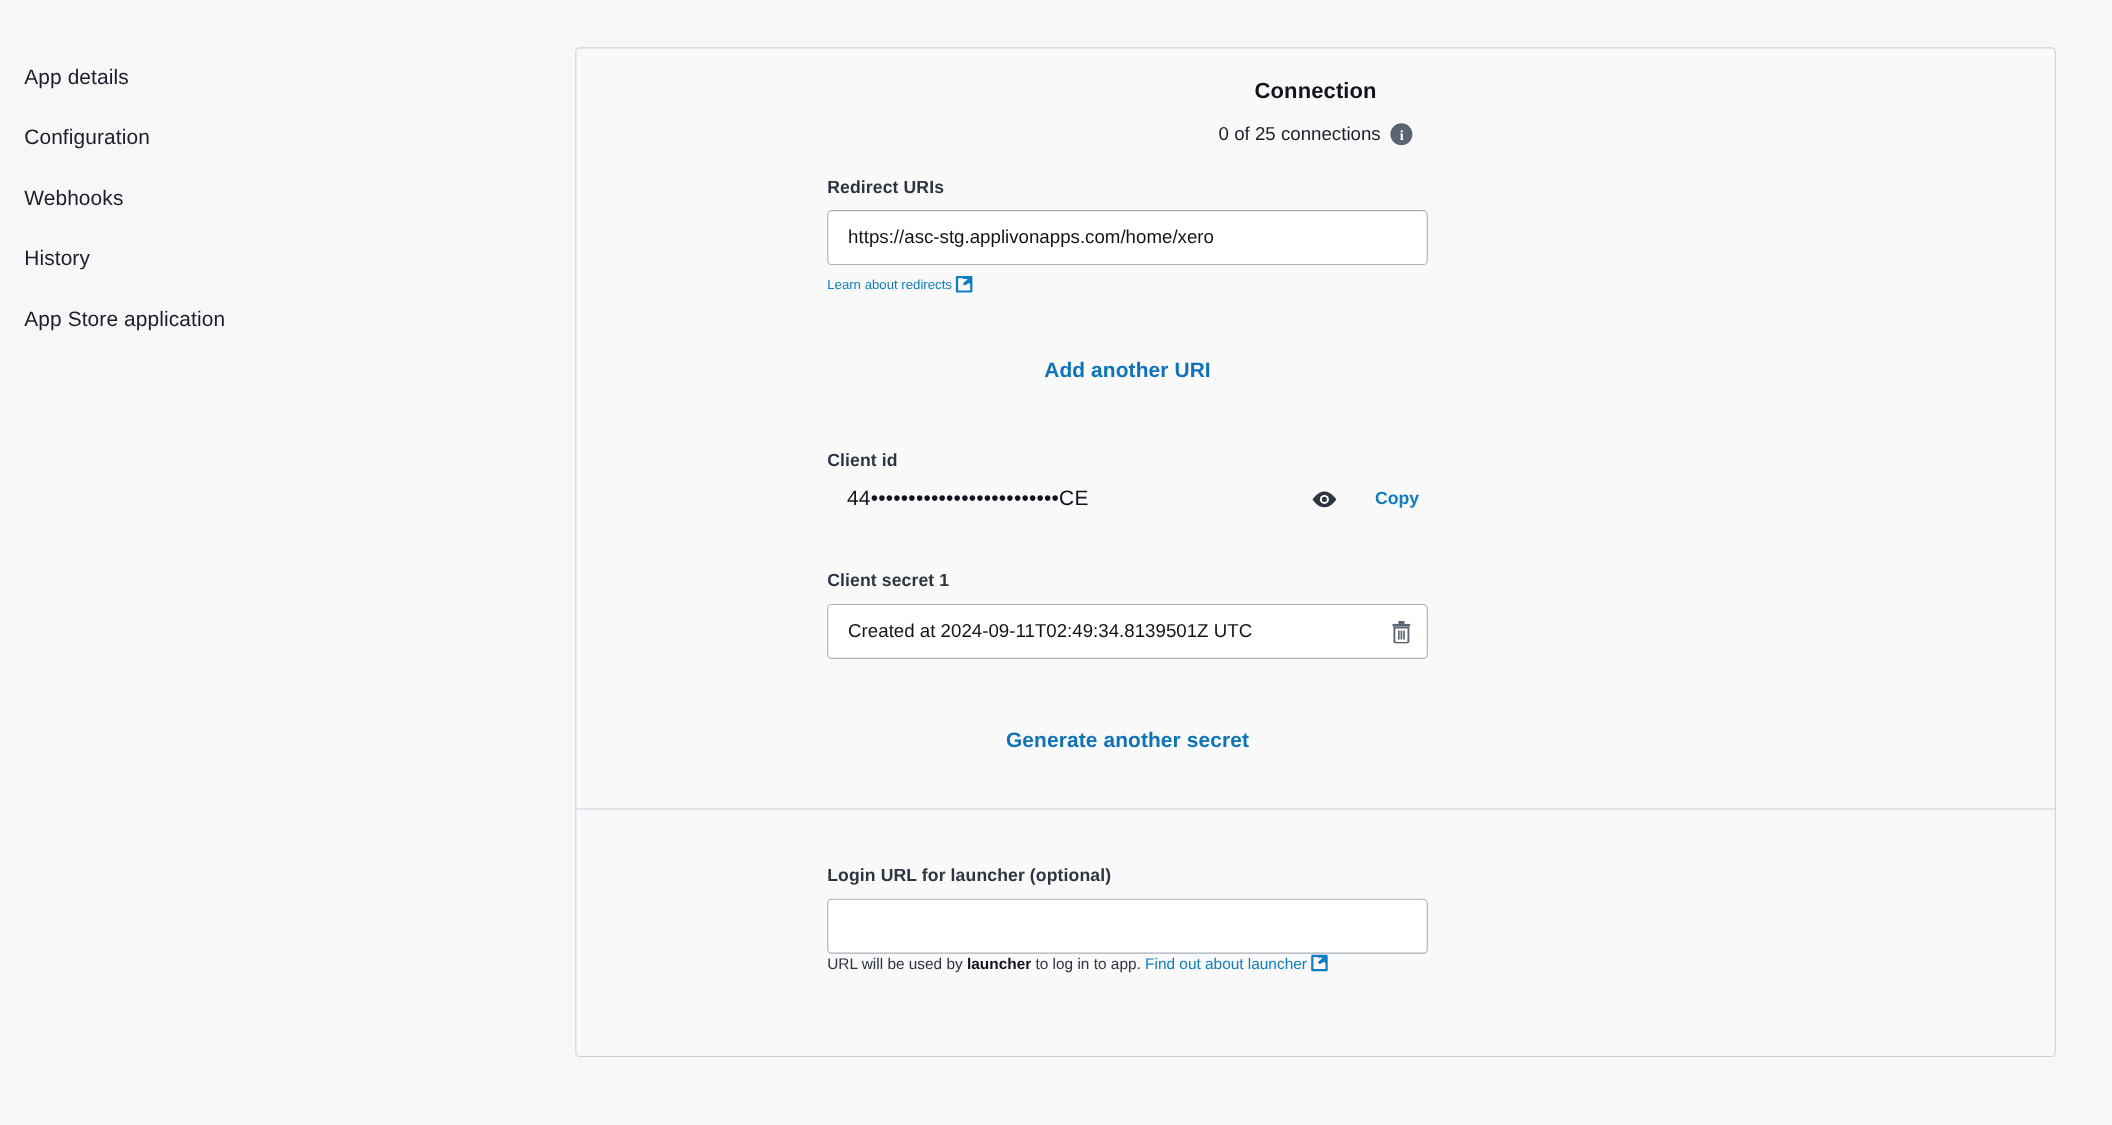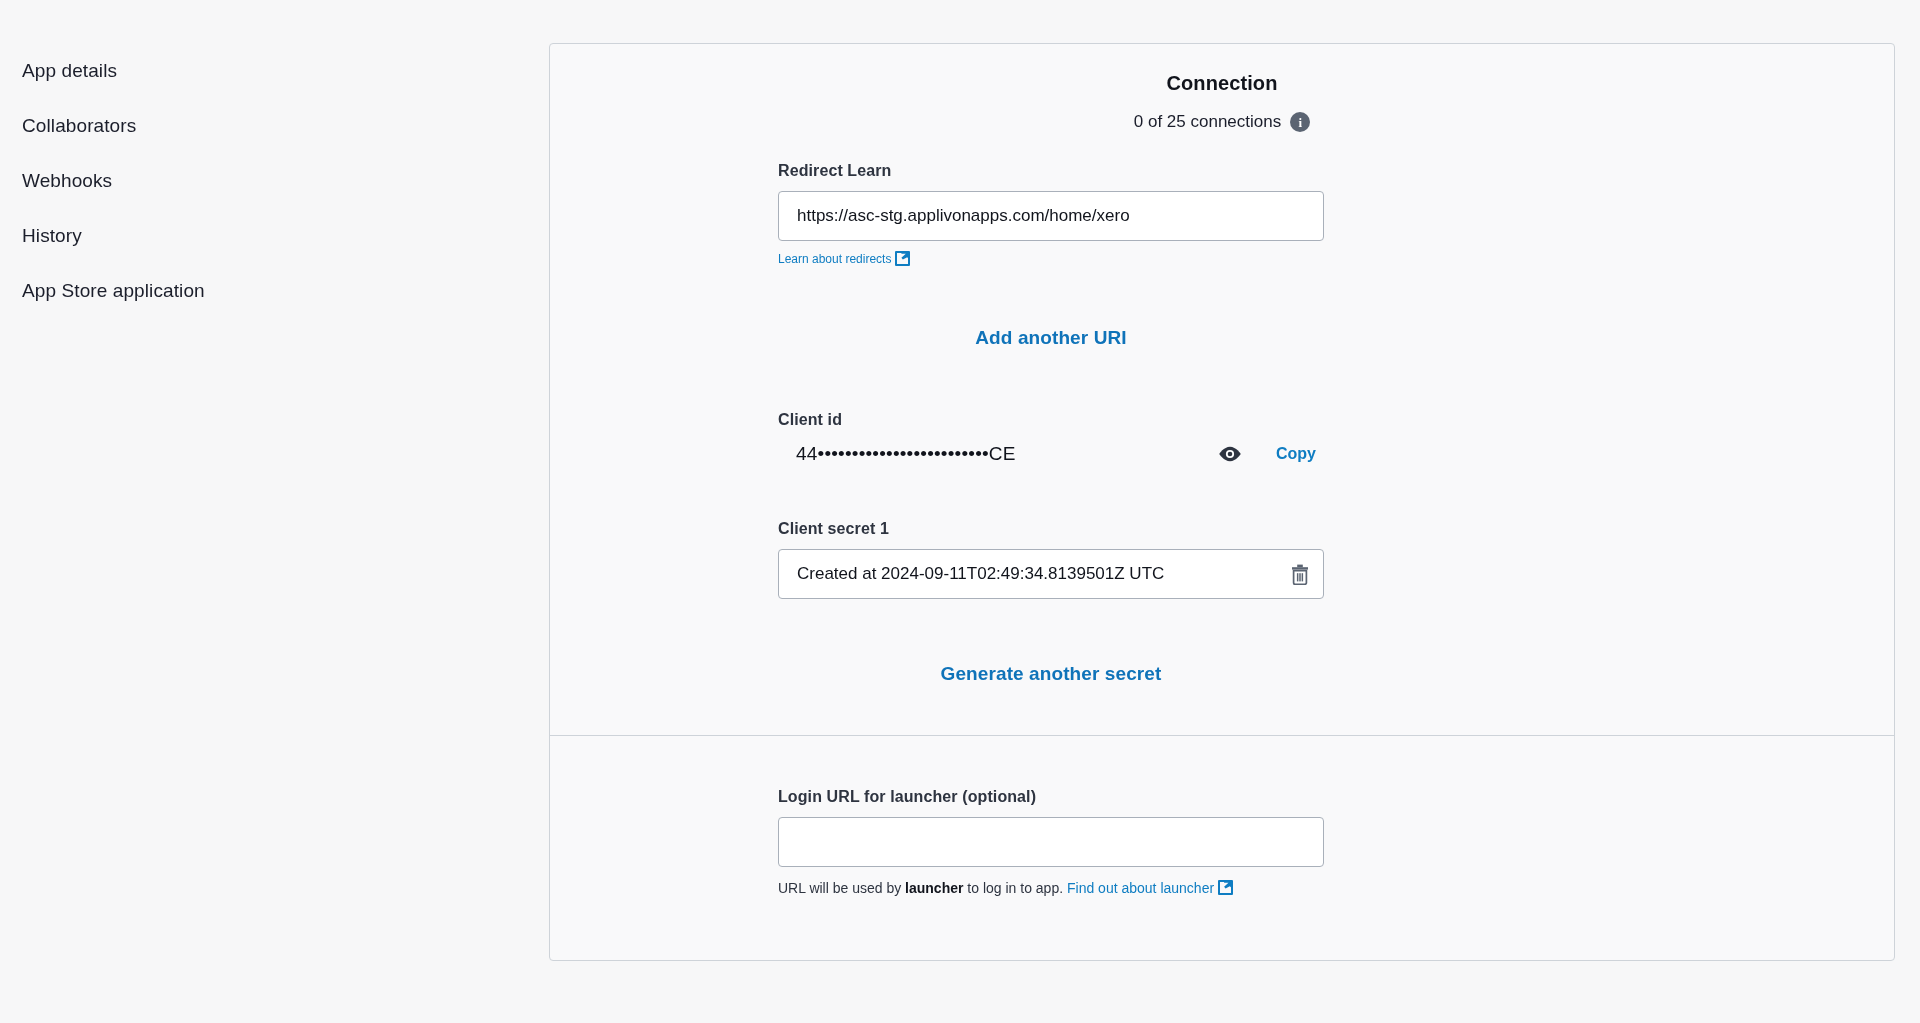--- a/index.html
+++ b/index.html
@@ -39,21 +39,21 @@
     letter-spacing: 0.1px;
     white-space: nowrap;
   }
   .nav-item.active {
     color: #0f7dc2;
   }
 
   
   .card {
     position: absolute;
-    left: 549px;
+    left: 523px;
     top: 43px;
     width: 1346px;
     height: 918px;
     background: #f9f9fa;
     border: 1px solid #ced3d9;
     border-radius: 4px;
   }
 
   .card-top {
     position: relative;
@@ -212,21 +212,20 @@
     font-size: 16px;
     font-weight: bold;
     color: #0f7dc2;
     cursor: pointer;
   }
 
   .eye-icon { width: 24px; height: 16px; display: block; cursor: pointer; }
   .trash-icon { width: 18px; height: 21px; display: block; cursor: pointer; flex: none; }
 
   .footnote {
-    margin-top: 12px;
     font-size: 14px;
     color: #2e3440;
     line-height: 18px;
   }
   .footnote b { color: #11141c; }
   .footnote .inline-link {
     color: #0f7dc2;
     cursor: pointer;
     display: inline-flex;
     align-items: center;
@@ -234,39 +233,39 @@
     vertical-align: baseline;
   }
 </style>
 </head>
 <body>
 
 <div class="page">
 
   <nav class="sidebar">
     <div class="nav-item">App details</div>
-    <div class="nav-item">Collaborators</div>
+    <div class="nav-item">Configuration</div>
     <div class="nav-item">Webhooks</div>
     <div class="nav-item">History</div>
     <div class="nav-item">App Store application</div>
   </nav>
 
   <section class="card">
 
     <div class="card-top">
 
       <div class="title">Connection</div>
 
       <div class="subtitle">
         <span>0 of 25 connections</span>
         <span class="info-icon">i</span>
       </div>
 
       <div class="col" style="top:118px;">
-        <div class="field-label">Redirect Learn</div>
+        <div class="field-label">Redirect URIs</div>
         <div class="input-box">
           <span class="val">https://asc-stg.applivonapps.com/home/xero</span>
         </div>
         <div class="helper-link">
           <span>Learn about redirects</span>
           <span class="ext-icon"></span>
         </div>
       </div>
 
       <div class="col" style="top:283px;">

